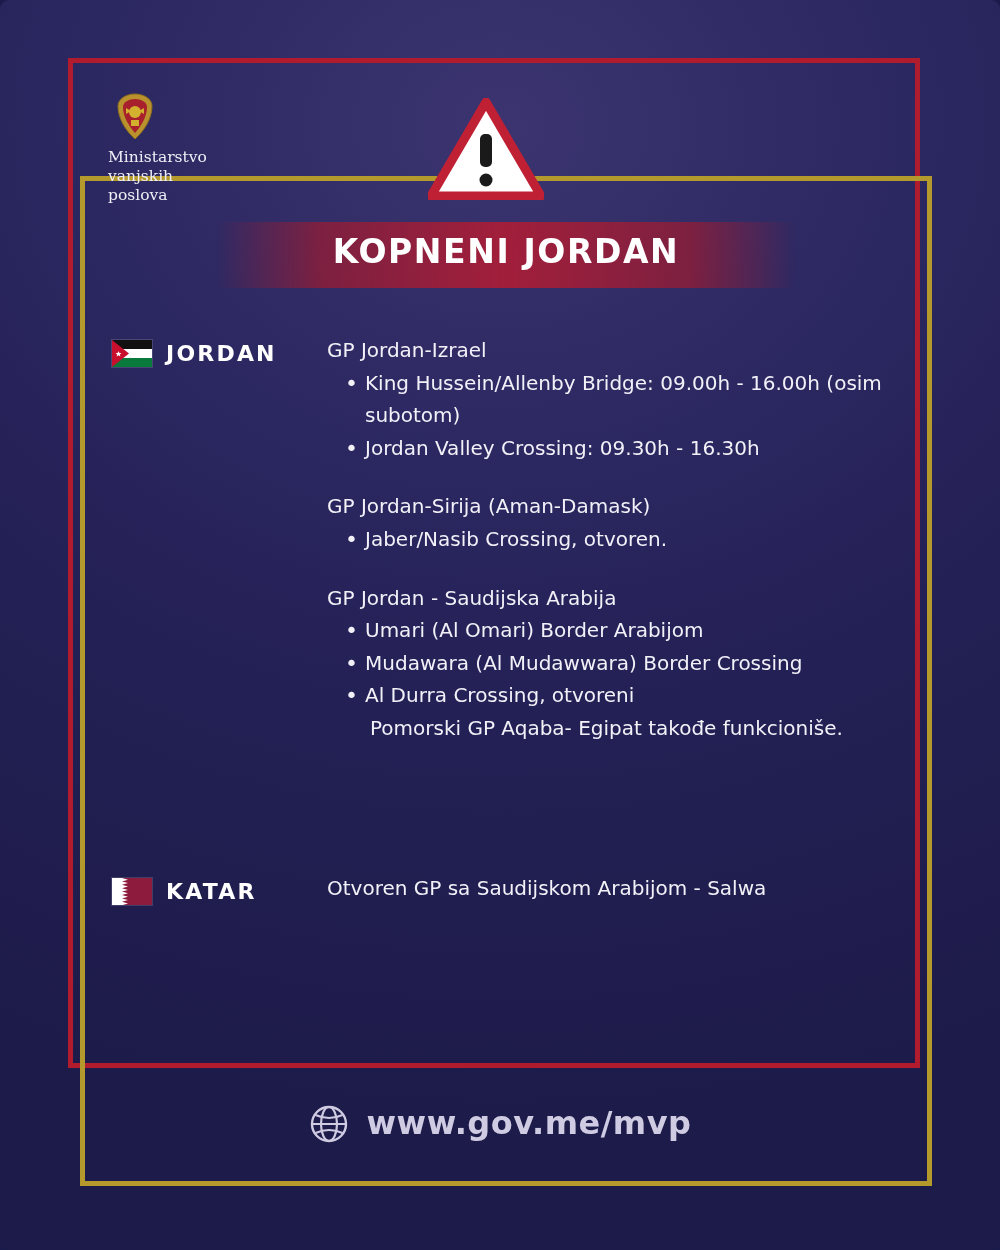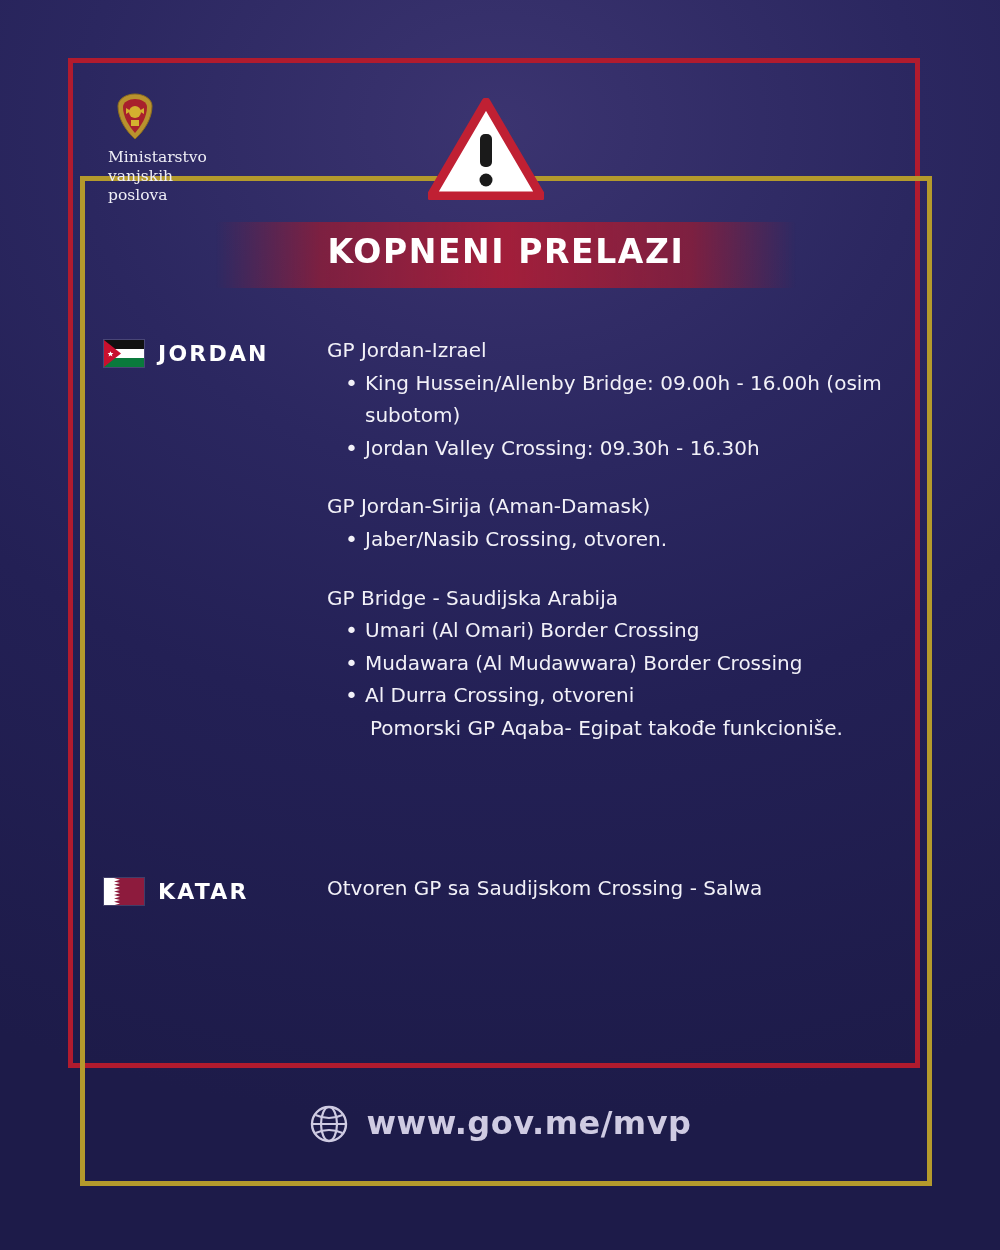--- a/index.html
+++ b/index.html
@@ -14,20 +14,21 @@
     overflow: hidden;
     font-family: "DejaVu Sans", sans-serif;
   }
 
   .poster {
     position: absolute;
     inset: 0;
     background:
       radial-gradient(120% 80% at 50% 10%, #3b3470 0%, #2b2760 35%, #232055 60%, #1d1b49 100%),
       linear-gradient(180deg, #2f2a63 0%, #201e50 50%, #191740 100%);
+    border-radius: 9px;
   }
 
   
   .frame-red {
     position: absolute;
     left: 68px;
     top: 58px;
     width: 852px;
     height: 1010px;
     border: 5px solid #b11b2e;
@@ -108,21 +109,21 @@
     font-family: "DejaVu Sans", sans-serif;
   }
 
   
   .entry { position: absolute; }
   .entry-jordan { left: 100px; top: 340px; width: 820px; }
   .entry-katar  { left: 100px; top: 878px; width: 820px; }
 
   .country-head {
     position: absolute;
-    left: 4px;
+    left: 12px;
     top: 0;
     display: flex;
     align-items: center;
     gap: 14px;
   }
   .flag {
     width: 40px;
     height: 27px;
     position: relative;
     overflow: hidden;
@@ -214,21 +215,21 @@
 
     <div class="warning">
       <svg viewBox="0 0 116 102" width="116" height="102" aria-hidden="true">
         <polygon points="58,4 113,98 3,98" fill="#ffffff" stroke="#c02033" stroke-width="9" stroke-linejoin="round"></polygon>
         <rect x="52" y="36" width="12" height="33" rx="5" fill="#1a1a1a"></rect>
         <circle cx="58" cy="82" r="6.5" fill="#1a1a1a"></circle>
       </svg>
     </div>
 
     <div class="title-band"></div>
-    <div class="title-text">KOPNENI PRELAZI</div>
+    <div class="title-text">KOPNENI JORDAN</div>
 
     <div class="entry entry-jordan">
       <div class="country-head">
         <div class="flag">
           <svg viewBox="0 0 40 27" width="40" height="27" aria-hidden="true">
             <rect width="40" height="9" y="0" fill="#111111"></rect>
             <rect width="40" height="9" y="9" fill="#ffffff"></rect>
             <rect width="40" height="9" y="18" fill="#0a7a3c"></rect>
             <polygon points="0,0 17,13.5 0,27" fill="#c8102e"></polygon>
             <polygon points="6.5,11.2 7.4,13.1 9.4,13.1 7.8,14.4 8.4,16.4 6.5,15.2 4.6,16.4 5.2,14.4 3.6,13.1 5.6,13.1" fill="#ffffff"></polygon>
@@ -246,41 +247,41 @@
 
         <div class="group-gap"></div>
 
         <div class="group-title">GP Jordan-Sirija (Aman-Damask)</div>
         <ul class="items">
           <li>Jaber/Nasib Crossing, otvoren.</li>
         </ul>
 
         <div class="group-gap"></div>
 
-        <div class="group-title">GP Bridge - Saudijska Arabija</div>
+        <div class="group-title">GP Jordan - Saudijska Arabija</div>
         <ul class="items">
-          <li>Umari (Al Omari) Border Crossing</li>
+          <li>Umari (Al Omari) Border Arabijom</li>
           <li>Mudawara (Al Mudawwara) Border Crossing</li>
           <li>Al Durra Crossing, otvoreni</li>
         </ul>
         <div class="note">Pomorski GP Aqaba- Egipat takođe funkcioniše.</div>
       </div>
     </div>
 
     <div class="entry entry-katar">
       <div class="country-head">
         <div class="flag">
           <svg viewBox="0 0 40 27" width="40" height="27" aria-hidden="true">
             <rect width="40" height="27" fill="#8d1b3d"></rect>
             <path d="M0,0 h10 l6,1.7 -6,1.7 6,1.7 -6,1.7 6,1.7 -6,1.7 6,1.7 -6,1.7 6,1.7 -6,1.7 6,1.7 -6,1.7 6,1.7 -6,1.7 6,1.7 -6,1.7 H0 Z" fill="#ffffff"></path>
           </svg>
         </div>
         <div class="country-label">KATAR</div>
       </div>
-      <div class="body-block single-line">Otvoren GP sa Saudijskom Crossing - Salwa</div>
+      <div class="body-block single-line">Otvoren GP sa Saudijskom Arabijom - Salwa</div>
     </div>
 
     <div class="footer">
       <div class="globe-icon">
         <svg viewBox="0 0 40 40" width="40" height="40" aria-hidden="true">
           <circle cx="20" cy="20" r="17" fill="none" stroke="#cfcbe2" stroke-width="2.4"></circle>
           <ellipse cx="20" cy="20" rx="8" ry="17" fill="none" stroke="#cfcbe2" stroke-width="2.2"></ellipse>
           <line x1="3" y1="20" x2="37" y2="20" stroke="#cfcbe2" stroke-width="2.2"></line>
           <path d="M6.5 11 Q20 17 33.5 11" fill="none" stroke="#cfcbe2" stroke-width="2"></path>
           <path d="M6.5 29 Q20 23 33.5 29" fill="none" stroke="#cfcbe2" stroke-width="2"></path>

